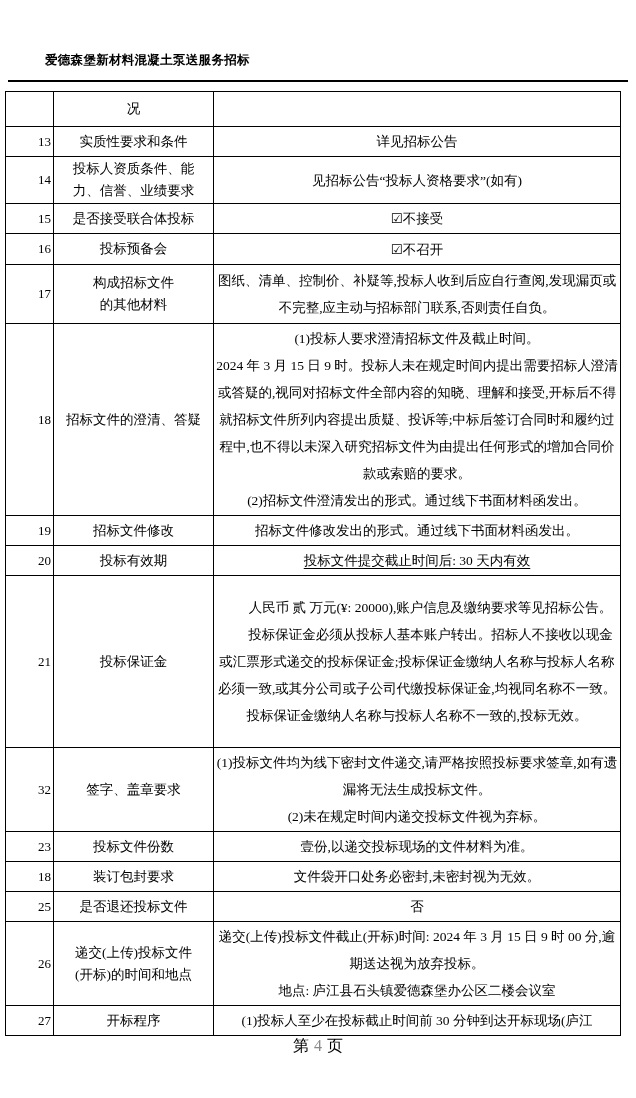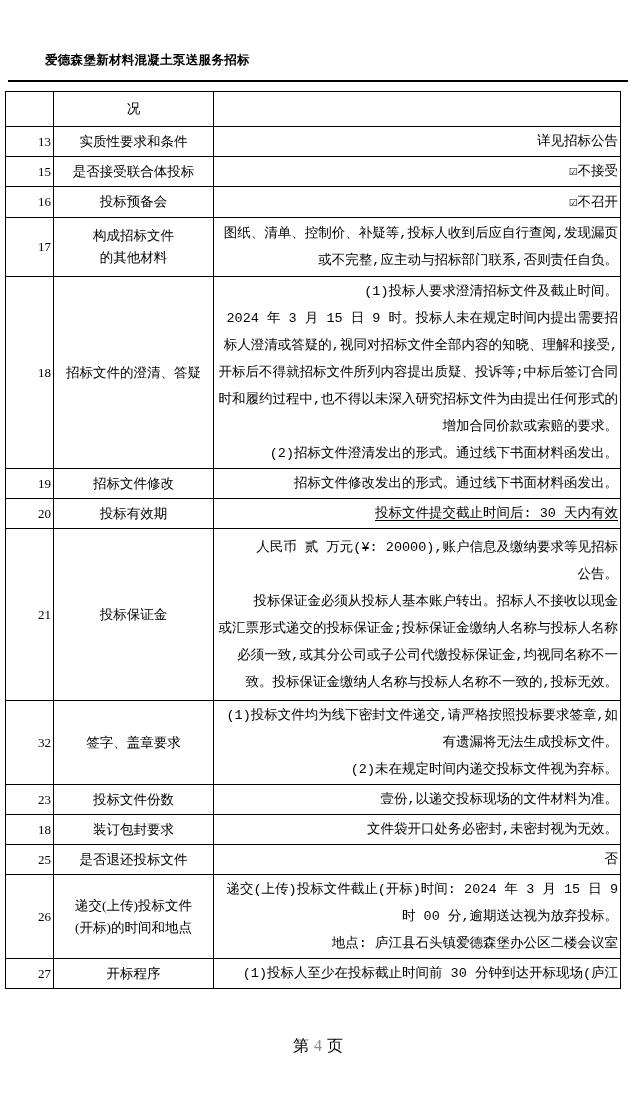--- a/index.html
+++ b/index.html
@@ -51,23 +51,22 @@
     font-size: 13px;
     font-family: "Liberation Serif", "DejaVu Serif", serif;
   }
   td.label {
     text-align: center;
     white-space: pre-line;
     line-height: 22px;
     padding: 2px 4px;
   }
   td.content {
-    text-align: right;
+    text-align: center;
     padding: 2px 6px;
-    font-family: Liberation Mono, monospace;
   }
   td.content p {
     margin: 0;
     line-height: 27px;
   }
   td.content p.ind { text-indent: 2em; }
   td.content p.u {
     text-decoration: underline;
     text-underline-offset: 3px;
   }
@@ -104,20 +103,28 @@
         <td class="label">况</td>
         <td class="content"></td>
       </tr>
       <tr style="height:25px">
         <td class="num">13</td>
         <td class="label">实质性要求和条件</td>
         <td class="content">
           <p>详见招标公告</p>
         </td>
       </tr>
+      <tr style="height:47px">
+        <td class="num">14</td>
+        <td class="label">投标人资质条件、能
+力、信誉、业绩要求</td>
+        <td class="content">
+          <p>见招标公告“投标人资格要求”(如有)</p>
+        </td>
+      </tr>
       <tr style="height:30px">
         <td class="num">15</td>
         <td class="label">是否接受联合体投标</td>
         <td class="content">
           <p>☑不接受</p>
         </td>
       </tr>
       <tr style="height:31px">
         <td class="num">16</td>
         <td class="label">投标预备会</td>

